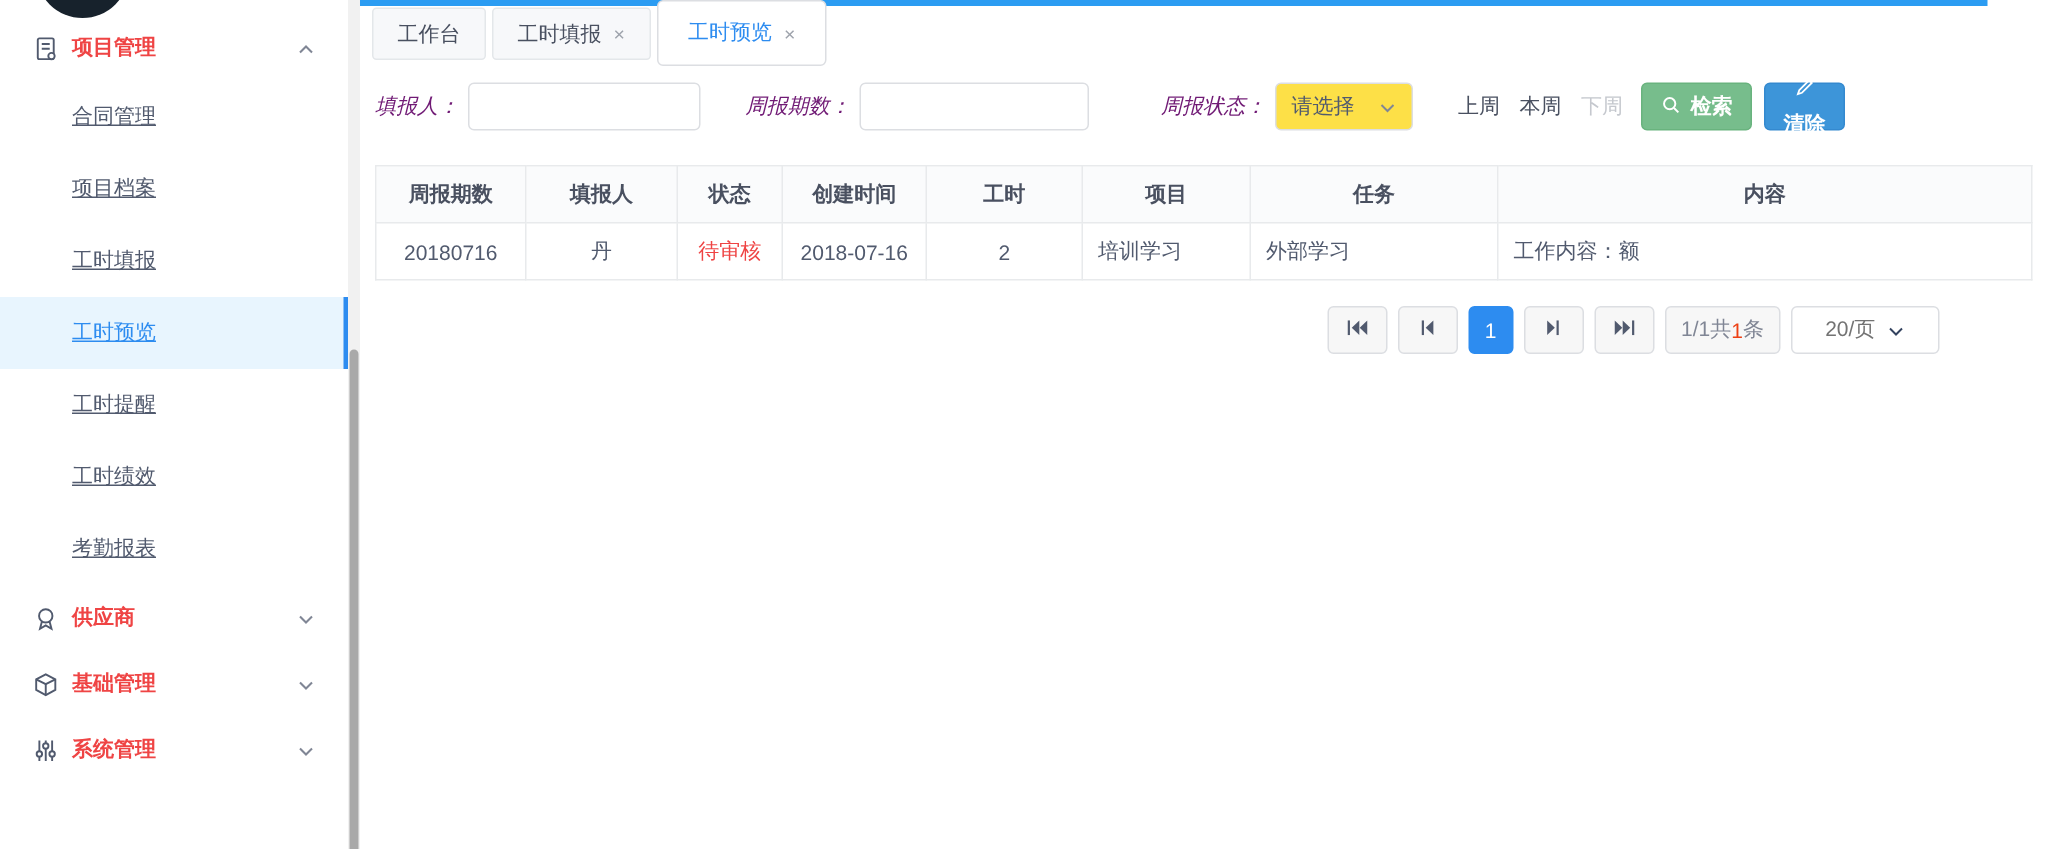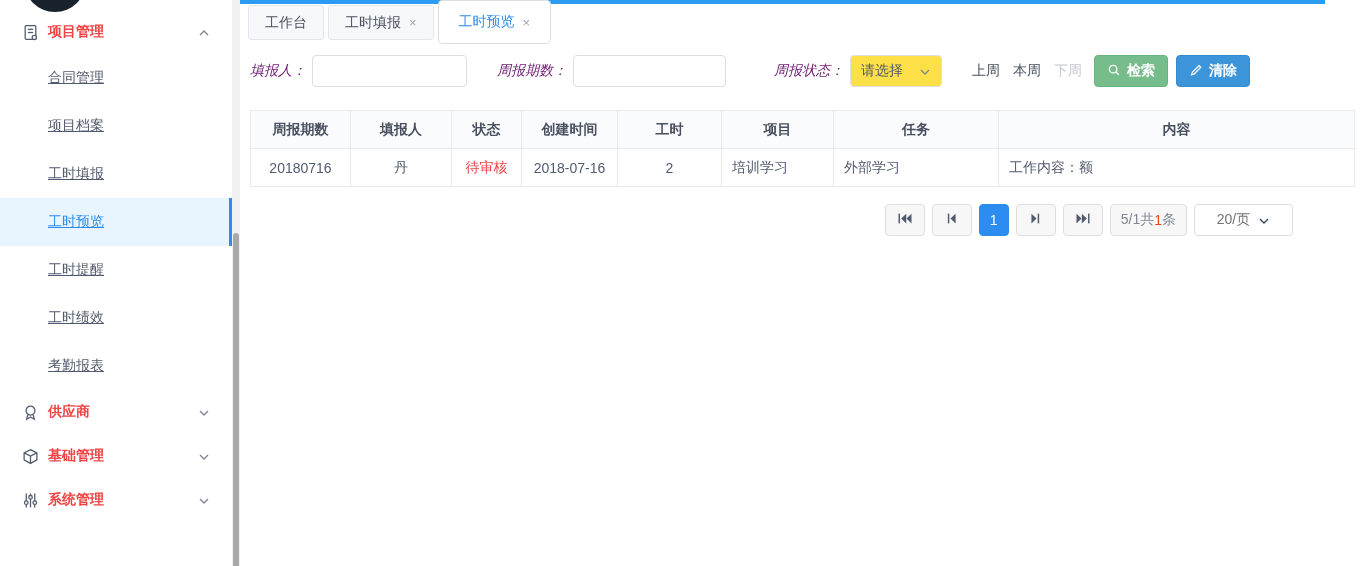--- a/index.html
+++ b/index.html
@@ -38,21 +38,21 @@
   .flabel { color:#701a75; margin-right:6px; white-space:nowrap;font-style:italic; }
   .finput { height:32px; border:1px solid #dcdee2; border-radius:4px; background:#fff; padding:0 8px; outline:none;
             font-family:inherit; font-size:14px; color:#515a6e; }
   .sel { display:flex; align-items:center; justify-content:space-between; height:32px; border:1px solid #dcdee2;
          border-radius:4px; background:#fde047; padding:0 10px; cursor:pointer; color:#515a6e; }
   .week-link { color:#495060; cursor:pointer; margin-left:13px; white-space:nowrap; }
   .week-link.disabled { color:#c5c8ce; cursor:default; }
   .btn { display:flex; align-items:center; justify-content:center; gap:6px; height:32px; padding:0 12px;
          border-radius:4px; color:#fff; cursor:pointer; white-space:nowrap; border:1px solid transparent;font-weight:bold; }
   .btn-search { background:#77bd8c; border-color:#69b37e; margin-left:12px; }
-  .btn-clear  { background:#3d95d9; border-color:#3489cf; margin-left:8px; }
+  .btn-clear  { background:#3d95d9; border-color:#3489cf; margin-left:8px;flex-direction:column; }
   .btn svg { width:14px; height:14px; }
 
   
   .grid { position:absolute; left:10px; top:110px; width:1105px; border-collapse:collapse; table-layout:fixed; }
   .grid th, .grid td { border:1px solid #e8eaec; height:38px; font-size:14px; overflow:hidden; white-space:nowrap; }
   .grid th { background:#fafbfc; color:#495060; font-weight:bold; text-align:center; }
   .grid td { color:#515a6e; text-align:center; }
   .grid td.al, .grid th.al-hd { text-align:left; padding-left:10px; }
   .grid td.al { text-align:left; padding-left:10px; }
   td.status { color:#ef4444;margin-top:38px; }
@@ -296,21 +296,21 @@
       <div class="pbtn">
         <span>
           <svg viewBox="0 0 19 16" width="16" height="13" fill="currentColor">
             <path d="M1.5 2 L7.7 8 L1.5 14 Z"></path>
               <path d="M8 2 L14.2 8 L8 14 Z"></path>
             <rect x="15.7" y="2" width="1.8" height="12"></rect>
           </svg>
         </span>
       </div>
       <div class="pinfo">
-        <span>5/1共</span>
+        <span>1/1共</span>
           <span class="cnt">1</span>
           <span>条</span>
       </div>
       <div class="psize">
         <span>20/页</span>
         <span class="chev-svg" style="color:#33425f">
           <svg viewBox="0 0 12 12" fill="none" stroke="currentColor" stroke-width="1.3">
               <polyline points="2,4 6,8 10,4"></polyline>
             </svg>
         </span>

